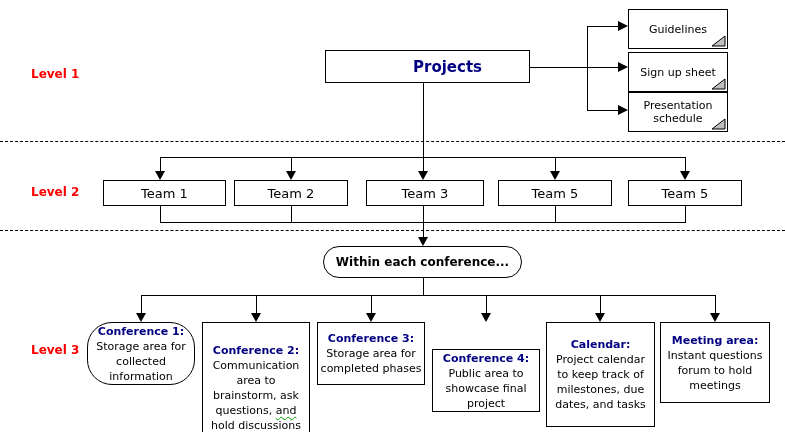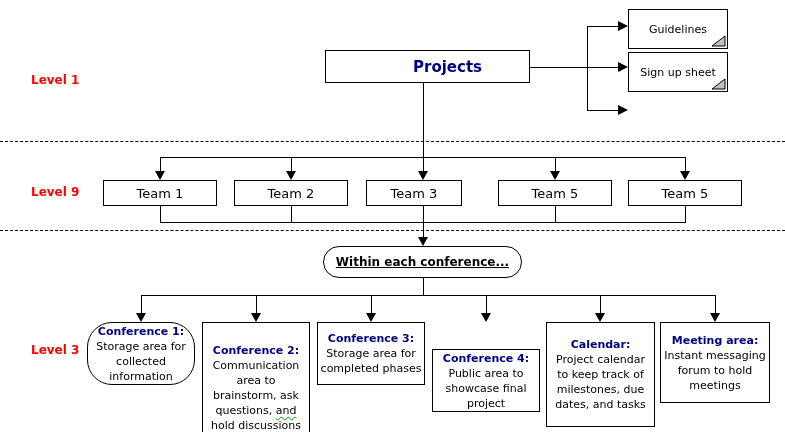--- a/index.html
+++ b/index.html
@@ -13,39 +13,39 @@
   .box{position:absolute;border:1px solid #000;background:#fff;box-sizing:border-box;
        display:flex;align-items:center;justify-content:center;text-align:center;}
   .root-box{font-size:15px;font-weight:bold;color:#000080;}
   .team-box{font-size:13px;}
   .note{position:absolute;border:1px solid #000;background:#fff;box-sizing:border-box;
         display:flex;align-items:center;justify-content:center;text-align:center;
         font-size:11px;line-height:13px;padding:19px 4px;}
   .fold{position:absolute;right:1px;bottom:1px;width:15px;height:12px;display:block;}
   .pill{position:absolute;border:1px solid #000;border-radius:16px;background:#fff;box-sizing:border-box;
         display:flex;align-items:center;justify-content:center;
-        font-size:12px;font-weight:bold;text-decoration:underline;}
+        font-size:12px;font-weight:bold;}
   .area{position:absolute;border:1px solid #000;background:#fff;box-sizing:border-box;
         display:flex;flex-direction:column;align-items:center;justify-content:center;
         text-align:center;font-size:11px;line-height:15px;padding:0 2px;overflow:hidden;}
   .area .ttl{display:block;font-weight:bold;color:#000080;}
   .squiggle{text-decoration-line:underline;text-decoration-style:wavy;
             text-decoration-color:#00a000;text-decoration-thickness:1px;text-underline-offset:2px;}
   .ah-r{position:absolute;width:0;height:0;border-top:5px solid transparent;
         border-bottom:5px solid transparent;border-left:10px solid #000;}
   .ah-d{position:absolute;width:0;height:0;border-left:5px solid transparent;
         border-right:5px solid transparent;border-top:9px solid #000;}
 </style>
 </head>
 <body>
 
 <div id="canvas">
 
-  <div class="lvl" style="left:31px;top:67px;margin-top:6px;">Level 1</div>
-  <div class="lvl" style="left:31px;top:185px;">Level 9</div>
+  <div class="lvl" style="left:31px;top:67px;">Level 1</div>
+  <div class="lvl" style="left:31px;top:185px;">Level 2</div>
   <div class="lvl" style="left:31px;top:343px;">Level 3</div>
 
   <div class="dash" style="top:141px;"></div>
   <div class="dash" style="top:230px;"></div>
 
   <div class="box root-box" style="left:325px;top:50px;width:205px;height:33px;padding-left:40px;">
     <span>Projects</span>
   </div>
 
   <div class="ln" style="left:530px;top:67px;width:57px;height:1px;"></div>
@@ -62,42 +62,48 @@
     <svg class="fold" viewBox="0 0 15 12">
         <polygon points="1,11 14,11 14,1" fill="#c0c0c0" stroke="#000" stroke-width="1"></polygon>
       </svg>
   </div>
   <div class="note" style="left:628px;top:52px;width:100px;height:31px;">
     <span>Sign up sheet</span>
     <svg class="fold" viewBox="0 0 15 12">
         <polygon points="1,11 14,11 14,1" fill="#c0c0c0" stroke="#000" stroke-width="1"></polygon>
       </svg>
   </div>
+  <div class="note" style="left:628px;top:92px;width:100px;height:38px;">
+    <span>Presentation schedule</span>
+    <svg class="fold" viewBox="0 0 15 12">
+        <polygon points="1,11 14,11 14,1" fill="#c0c0c0" stroke="#000" stroke-width="1"></polygon>
+      </svg>
+  </div>
 
   <div class="ln" style="left:423px;top:83px;width:1px;height:74px;"></div>
   <div class="ln" style="left:160px;top:157px;width:526px;height:1px;"></div>
 
   <div class="ln" style="left:160px;top:157px;width:1px;height:15px;"></div>
   <div class="ah-d" style="left:155px;top:171px;"></div>
   <div class="ln" style="left:291px;top:157px;width:1px;height:15px;"></div>
   <div class="ah-d" style="left:286px;top:171px;"></div>
   <div class="ln" style="left:423px;top:157px;width:1px;height:15px;"></div>
   <div class="ah-d" style="left:418px;top:171px;"></div>
   <div class="ln" style="left:555px;top:157px;width:1px;height:15px;"></div>
   <div class="ah-d" style="left:550px;top:171px;"></div>
   <div class="ln" style="left:685px;top:157px;width:1px;height:15px;"></div>
   <div class="ah-d" style="left:680px;top:171px;"></div>
 
-  <div class="box team-box" style="left:103px;top:180px;width:114px;height:26px;">
+  <div class="box team-box" style="left:103px;top:180px;width:123px;height:26px;">
     <span>Team 1</span>
   </div>
   <div class="box team-box" style="left:234px;top:180px;width:114px;height:26px;">
     <span>Team 2</span>
   </div>
-  <div class="box team-box" style="left:366px;top:180px;width:96px;height:26px;">
+  <div class="box team-box" style="left:366px;top:180px;width:118px;height:26px;">
     <span>Team 3</span>
   </div>
   <div class="box team-box" style="left:498px;top:180px;width:114px;height:26px;">
     <span>Team 5</span>
   </div>
   <div class="box team-box" style="left:628px;top:180px;width:114px;height:26px;">
     <span>Team 5</span>
   </div>
 
   <div class="ln" style="left:160px;top:206px;width:1px;height:16px;"></div>
@@ -154,16 +160,16 @@
     <span>Public area to showcase final project</span>
   </div>
 
   <div class="area" style="left:546px;top:322px;width:109px;height:105px;">
     <span class="ttl">Calendar:</span>
     <span>Project calendar to keep track of milestones, due dates, and tasks</span>
   </div>
 
   <div class="area" style="left:660px;top:322px;width:110px;height:81px;">
     <span class="ttl">Meeting area:</span>
-    <span>Instant messaging forum to hold meetings</span>
+    <span>Instant questions forum to hold meetings</span>
   </div>
 
 </div>
 
 </body></html>

